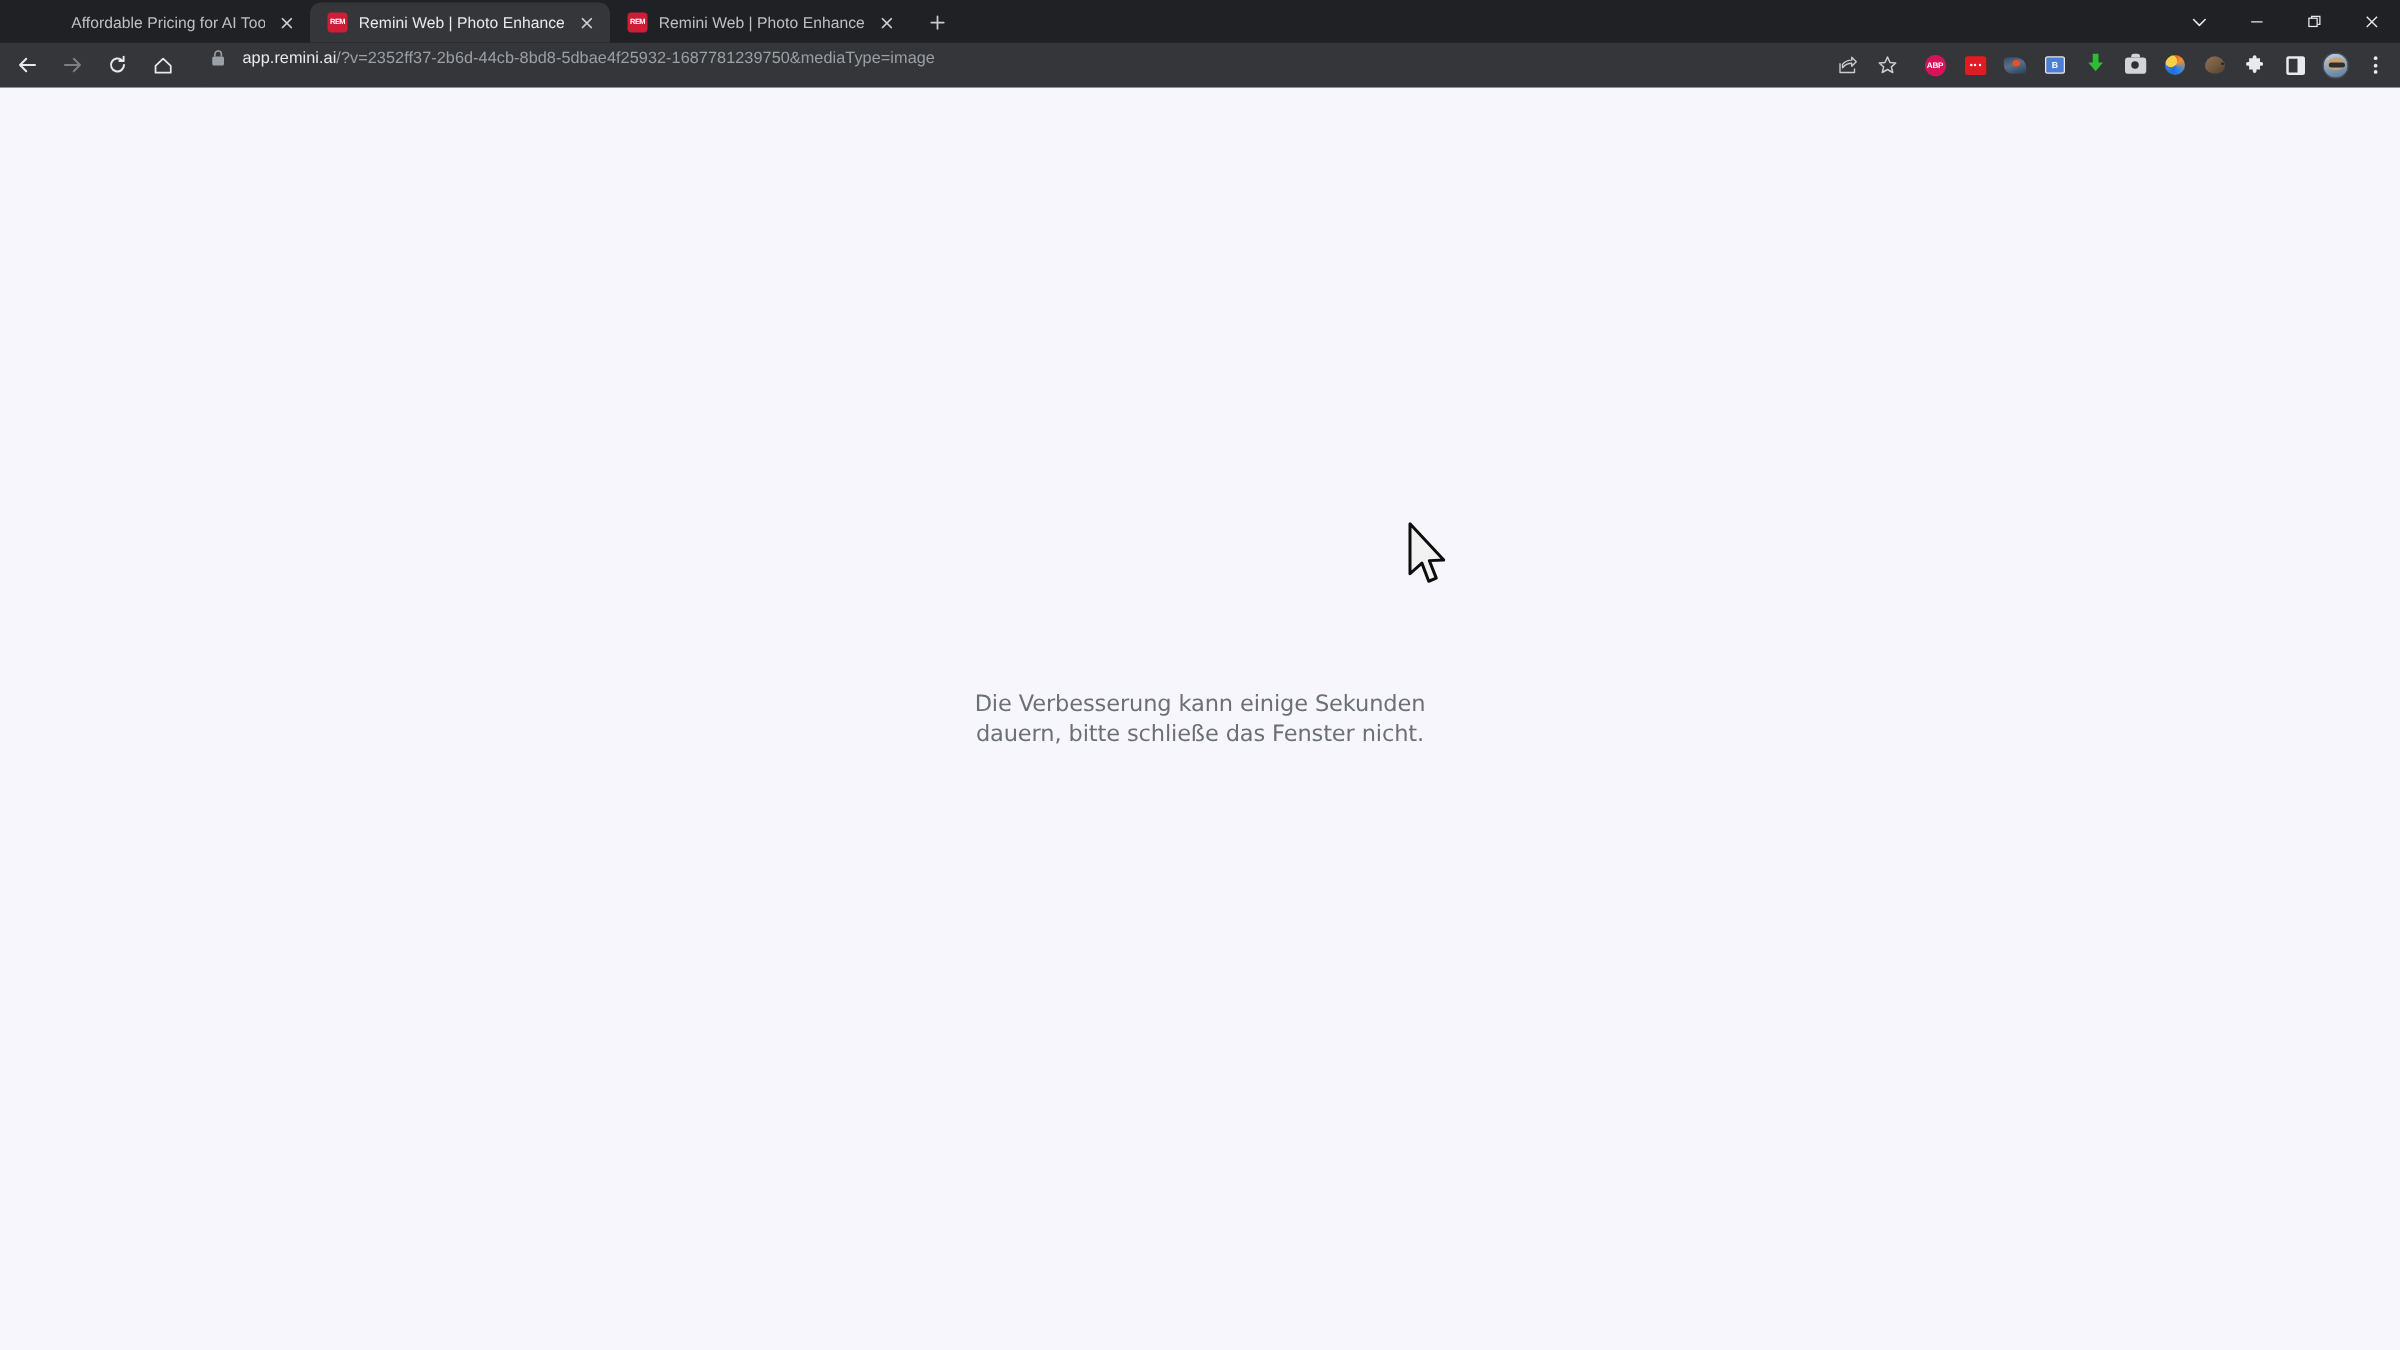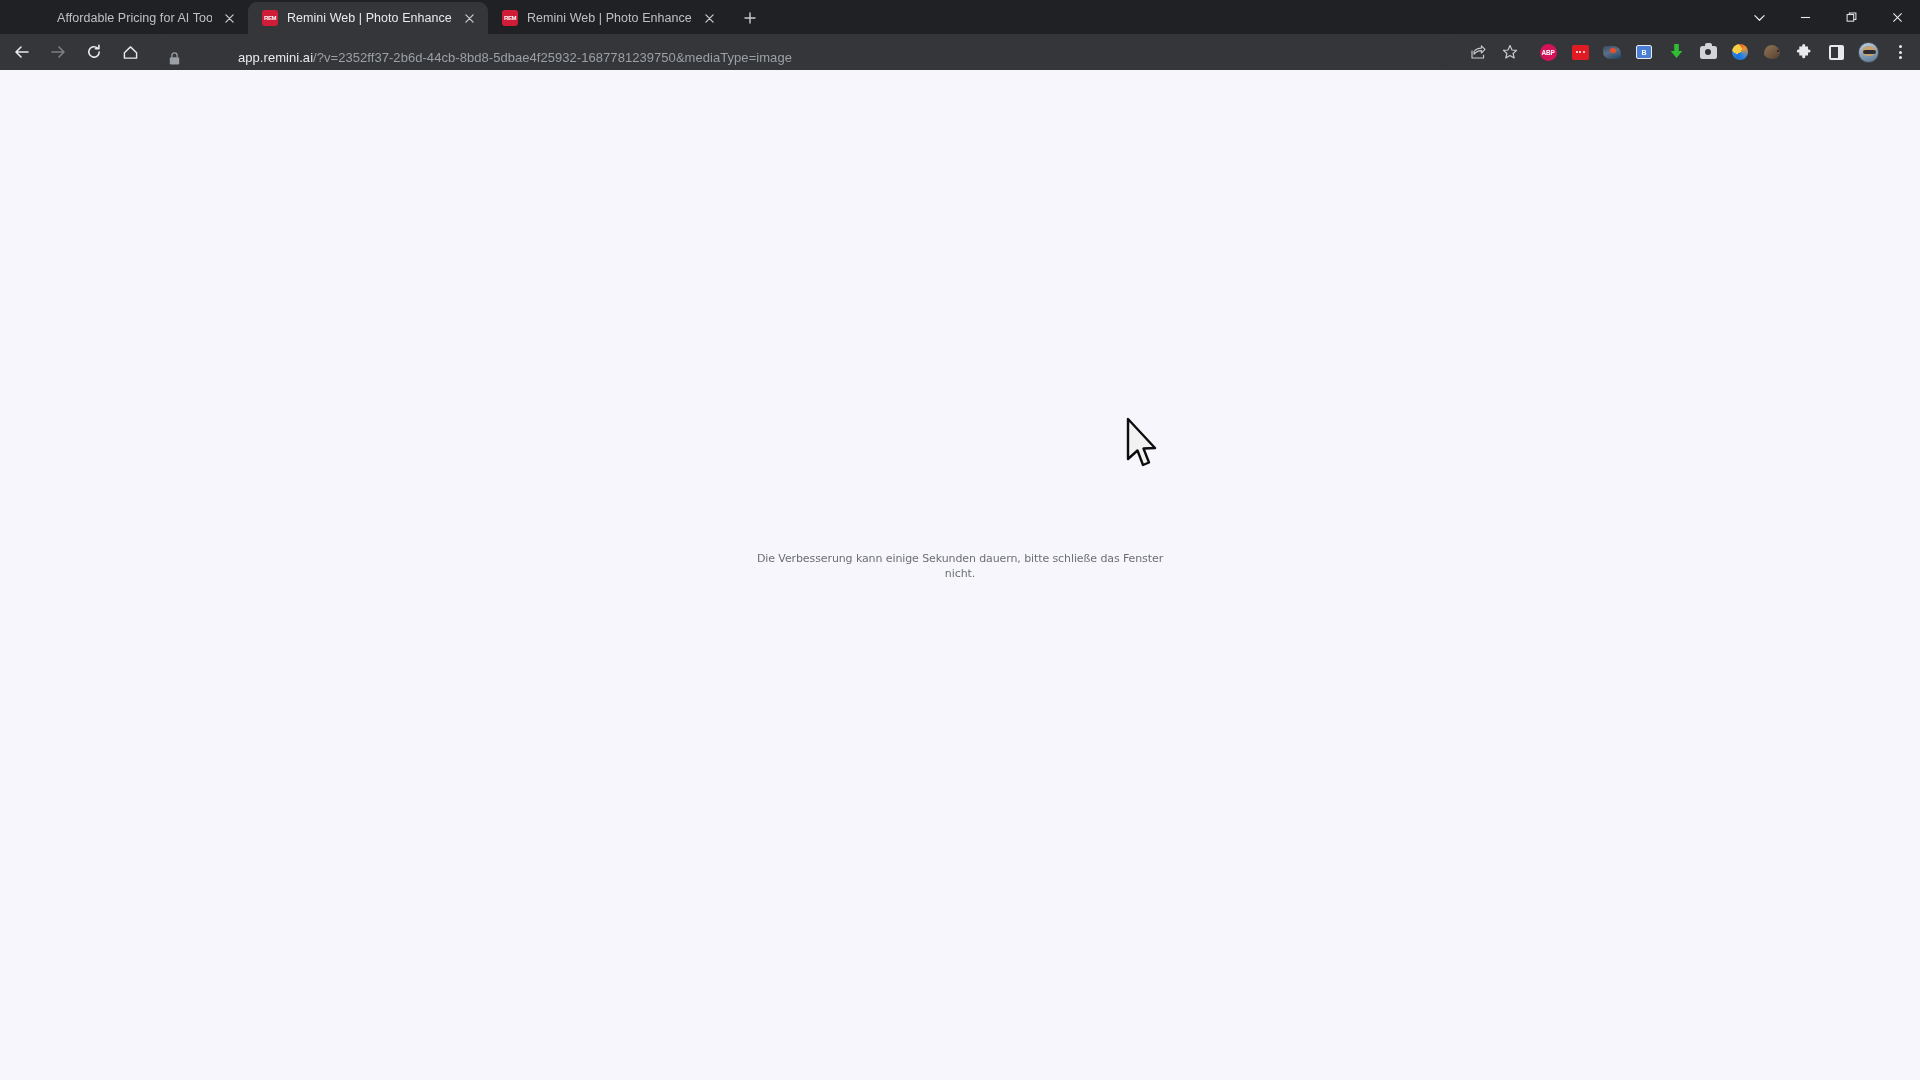--- a/index.html
+++ b/index.html
@@ -143,25 +143,24 @@
   .navbtn.disabled { color: #7c7f83; }
   .navbtn svg { width: 16px; height: 16px; }
   .navbtn.home svg { width: 15px; height: 15px; }
 
   .omnibox {
     flex: 1 1 auto;
     height: 28px;
     background: #35363a;
     border-radius: 14px;
     display: flex;
-    align-items: flex-end;
+    align-items: flex-start;
     margin: 0 6px 0 8px;
     padding: 0 10px;
     min-width: 0;
-    gap: 44px;
   }
   .lock-icon {
     width: 16px; height: 16px;
     flex: 0 0 16px;
     margin-right: 12px;
     display: flex;
     align-items: center;
     justify-content: center;
     color: #9aa0a6;
   }
@@ -359,21 +358,21 @@
     font-weight: bold;
     color: #17181a;
     line-height: 1.12;
     letter-spacing: -0.4px;
     max-width: 330px;
     margin: 0 auto;
   }
   .subline {
     margin-top: 16px;
     font-family: "DejaVu Sans", sans-serif;
-    font-size: 11px;
+    font-size: 18px;
     color: #6b6f76;
     line-height: 1.33;
     max-width: 420px;
     margin-left: auto;
     margin-right: auto;
     letter-spacing: -0.1px;
   }
 
   .cursor {
     position: absolute;

